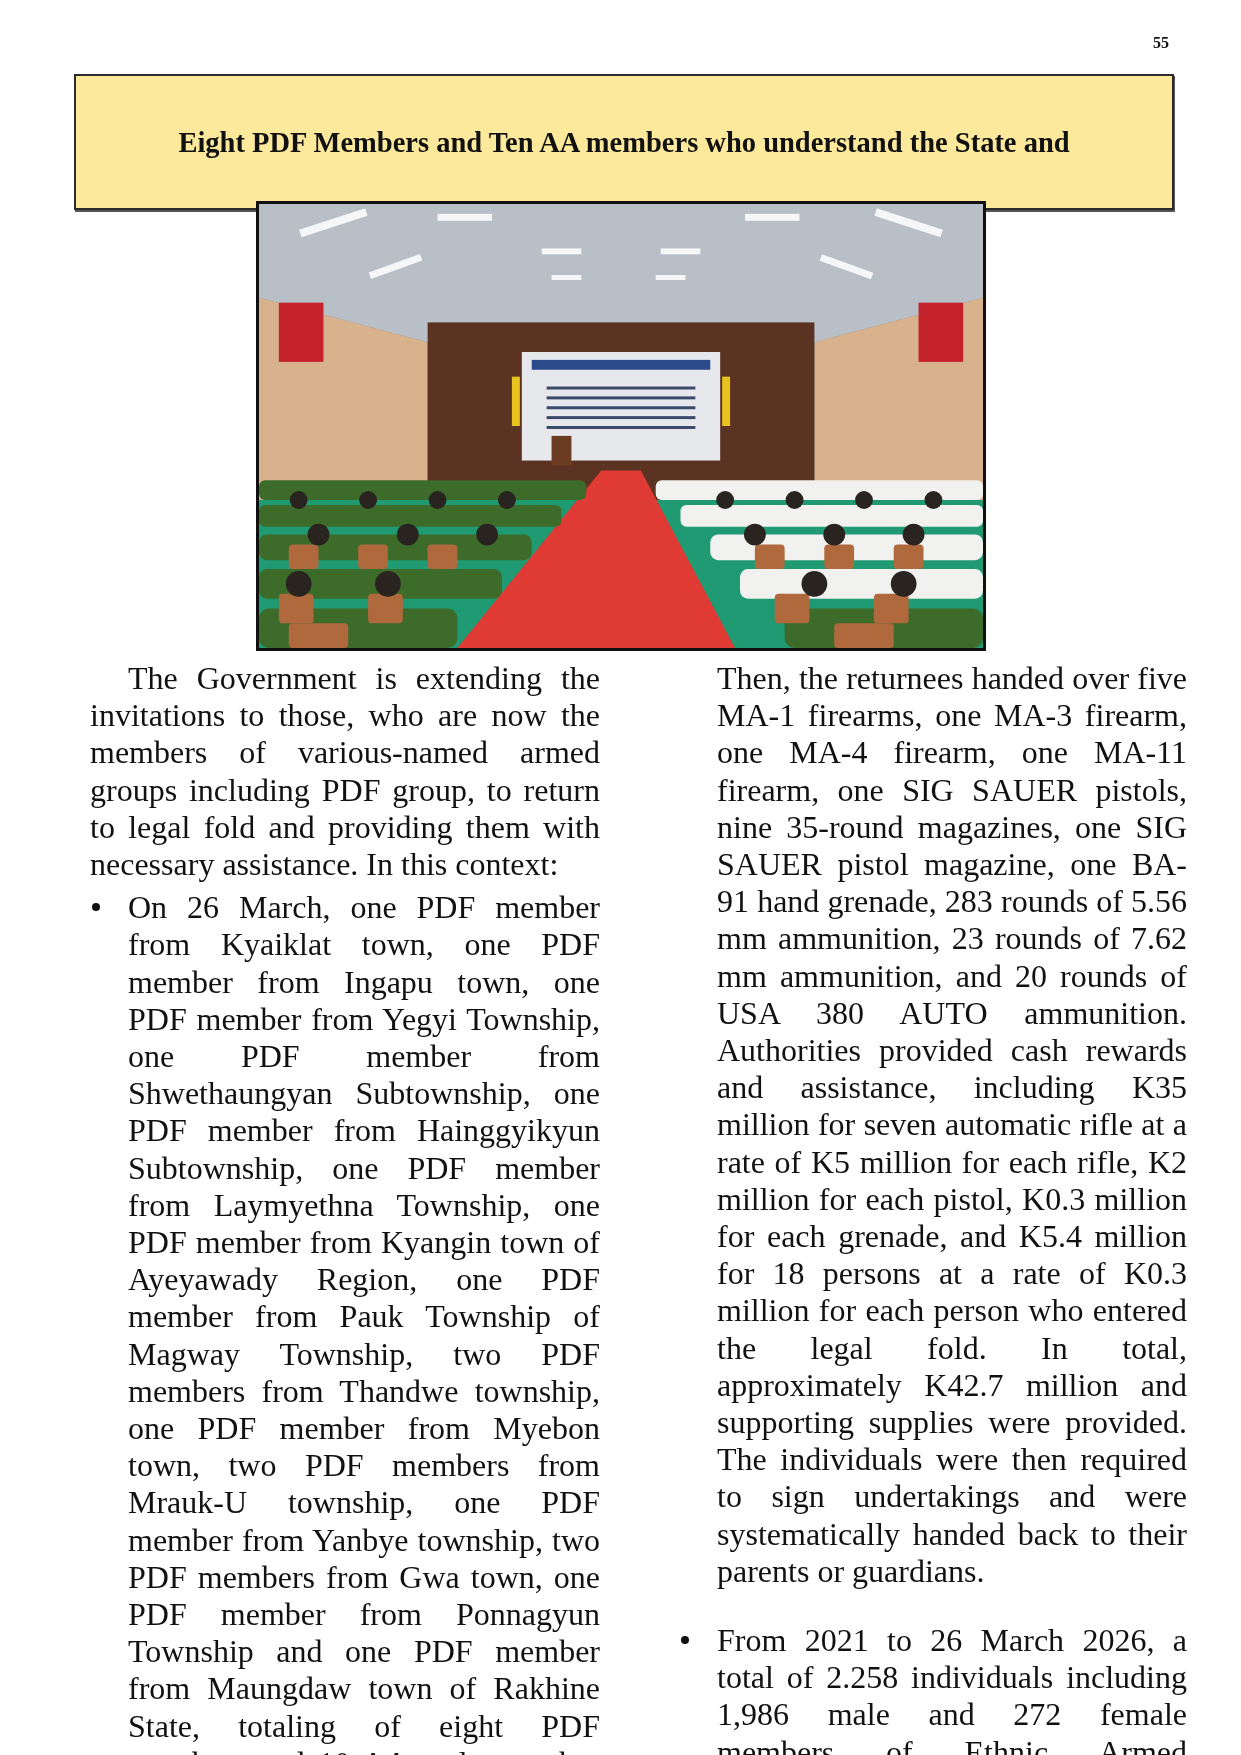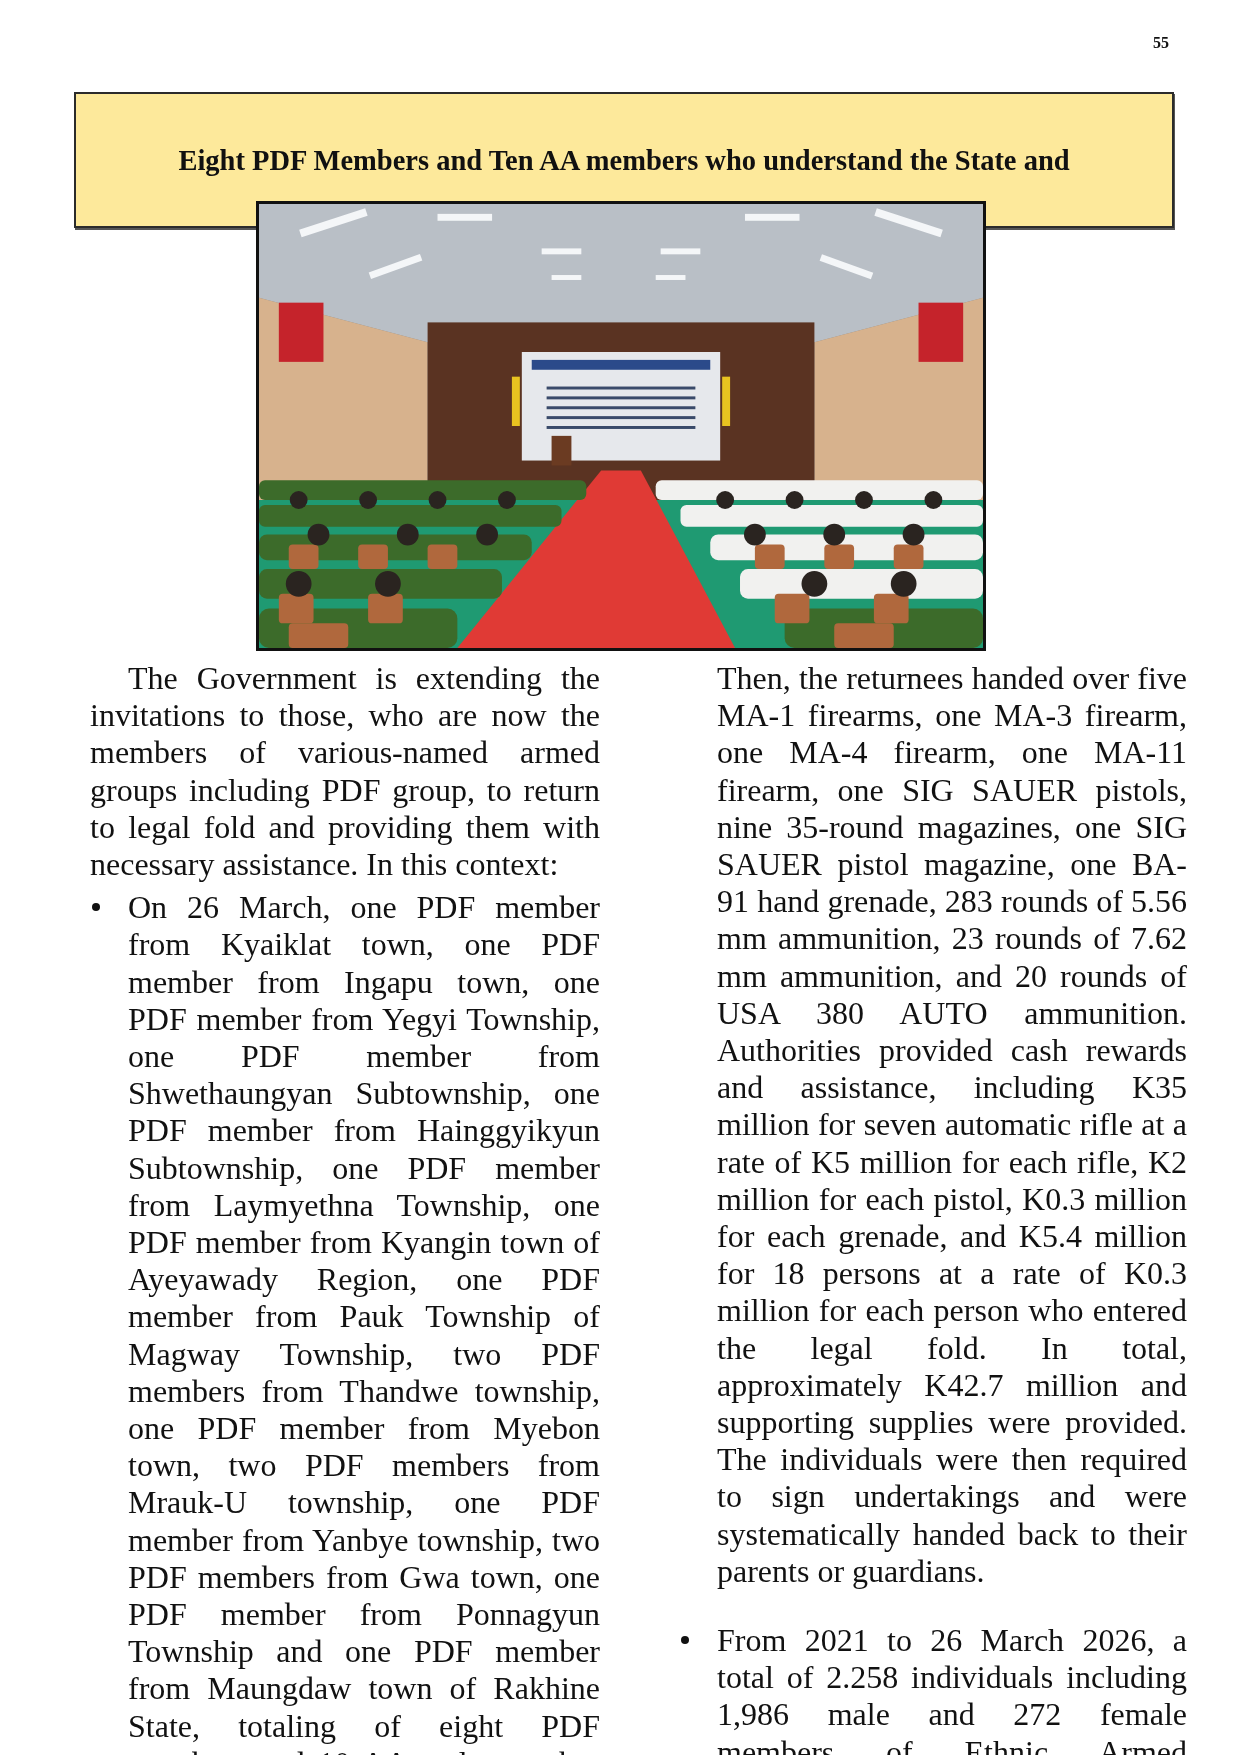--- a/index.html
+++ b/index.html
@@ -5,21 +5,21 @@
     html, body { margin: 0; padding: 0; background: #ffffff; }
     body {
       width: 1241px; height: 1755px; position: relative; overflow: hidden;
       font-family: "Liberation Serif", "DejaVu Serif", serif; color: #111;
     }
     .page-number {
       position: absolute; top: 34px; right: 72px;
       font-weight: bold; font-size: 16px;
     }
     .title-box {
-      position: absolute; left: 74px; top: 92px; width: 1100px; height: 136px;
+      position: absolute; left: 74px; top: 74px; width: 1100px; height: 136px;
       background: #fde99b; border: 2px solid #2b2b2b;
       box-shadow: 1px 2px 0 #555;
       display: flex; flex-direction: row; align-items: center; justify-content: center;
       box-sizing: border-box;
     }
     .title-line {
       font-weight: bold; font-size: 28.5px; line-height: 41px; text-align: center;
       white-space: nowrap;
     }
     .photo-frame {

